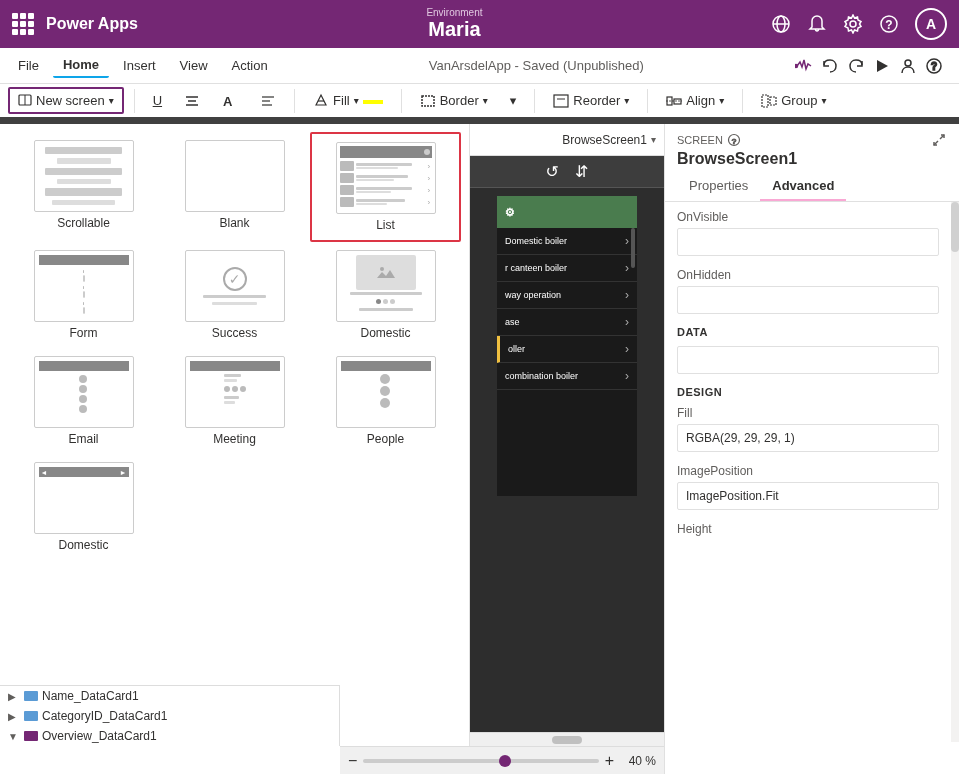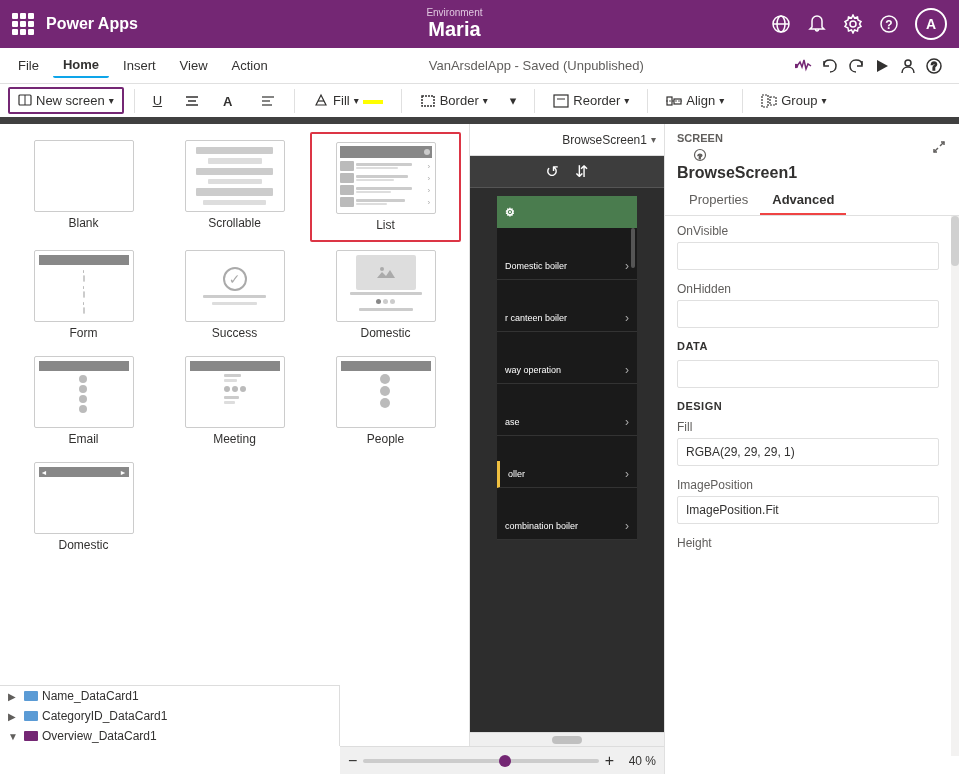--- a/index.html
+++ b/index.html
@@ -64,36 +64,36 @@
 
     
     .center-area {
       flex: 1; background: #2d2d2d; display: flex; flex-direction: column; align-items: center; overflow: hidden; position: relative;
     }
     .center-toolbar {
       background: #3d3d3d; width: 100%; display: flex; align-items: center; justify-content: center; gap: 16px; padding: 6px; border-bottom: 1px solid #555;
     }
     .center-btn { color: white; cursor: pointer; font-size: 16px; }
     .preview-list-item {
-      display: flex; align-items: center; justify-content: space-between; padding: 6px 8px; border-bottom: 1px solid #333; color: white; font-size: 10px; margin-top: 25px;
+      display: flex; align-items: center; justify-content: space-between; padding: 6px 8px; border-bottom: 1px solid #333; color: white; font-size: 10px;
     }
     .preview-arrow { color: #aaa; font-size: 12px; }
 
     
     .right-panel {
       width: 295px; background: white; border-left: 1px solid #e0e0e0; display: flex; flex-direction: column; overflow: hidden;
     }
     .right-panel-header {
       padding: 8px 12px 0; display: flex; align-items: center; justify-content: space-between;
     }
-    .screen-label { font-size: 11px; color: #605e5c; text-transform: uppercase; font-weight: 700; display: flex; align-items: center; gap: 4px; flex-direction: column; }
+    .screen-label { font-size: 11px; color: #605e5c; text-transform: uppercase; font-weight: 400; display: flex; align-items: center; gap: 4px; }
     .screen-title { font-size: 16px; font-weight: 600; color: #323130; padding: 2px 12px 4px; }
     .panel-tabs { display: flex; border-bottom: 1px solid #e0e0e0; padding: 0 12px; }
     .panel-tab { padding: 6px 12px; font-size: 13px; cursor: pointer; color: #605e5c; border-bottom: 2px solid transparent; }
-    .panel-tab.active { color: #323130; border-bottom: 2px solid #ef4444; font-weight: 600; text-align: center; }
+    .panel-tab.active { color: #323130; border-bottom: 2px solid #f9a8d4; font-weight: 600; text-align: center; }
     .field-group { margin-bottom: 12px; }
     .field-label { font-size: 12px; color: #605e5c; margin-bottom: 4px; font-weight: 400; }
     .field-input {
       width: 100%; border: 1px solid #e0e0e0; border-radius: 2px; padding: 4px 8px; font-size: 12px; color: #323130; background: white; height: 28px;
     }
     .section-header { font-size: 11px; font-weight: 700; color: #323130; text-transform: uppercase; margin: 12px 0 8px; letter-spacing: 0.5px; }
     .tree-item {
       display: flex; align-items: center; padding: 3px 8px; font-size: 12px; color: #323130; cursor: pointer; gap: 4px;
     }
     .tree-arrow { font-size: 10px; color: #605e5c; width: 12px; }
@@ -285,36 +285,36 @@
     <span>Group</span> 
       <span class="chevron-down">▾</span>
   </span>
 </div>
 
 <div class="main-area" style="position:relative;">
 
   <div class="left-panel">
 
     <div class="template-item">
-      <div class="template-thumb tmpl-blank">
-        <div style="width:100%;height:100%;background:white;"></div>
-      </div>
-      <span class="template-label">Blank</span>
-    </div>
-
-    <div class="template-item">
       <div class="template-thumb" style="background:white;border:1px solid #ccc;padding:4px;">
         <div style="width:85%;height:8px;background:#ccc;border-radius:1px;margin:2px 0;"></div>
         <div style="width:60%;height:6px;background:#ddd;border-radius:1px;margin:2px 0;"></div>
         <div style="width:85%;height:8px;background:#ccc;border-radius:1px;margin:2px 0;"></div>
         <div style="width:60%;height:6px;background:#ddd;border-radius:1px;margin:2px 0;"></div>
         <div style="width:85%;height:8px;background:#ccc;border-radius:1px;margin:2px 0;"></div>
         <div style="width:70%;height:6px;background:#ddd;border-radius:1px;margin:2px 0;"></div>
       </div>
       <span class="template-label">Scrollable</span>
+    </div>
+
+    <div class="template-item">
+      <div class="template-thumb tmpl-blank">
+        <div style="width:100%;height:100%;background:white;"></div>
+      </div>
+      <span class="template-label">Blank</span>
     </div>
 
     <div class="template-item selected">
       <div class="template-thumb" style="background:white;border:1px solid #ccc;padding:3px;">
 
         <div style="width:100%;height:12px;background:#888;margin-bottom:2px;display:flex;align-items:center;justify-content:flex-end;padding-right:2px;">
           <div style="width:6px;height:6px;border-radius:50%;background:#ccc;"></div>
         </div>
 
         <div style="display:flex;align-items:center;gap:2px;margin:1px 0;width:100%;">

